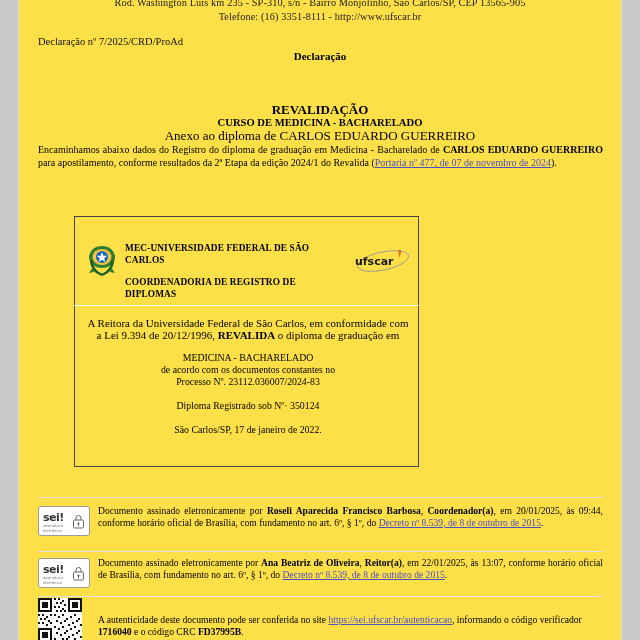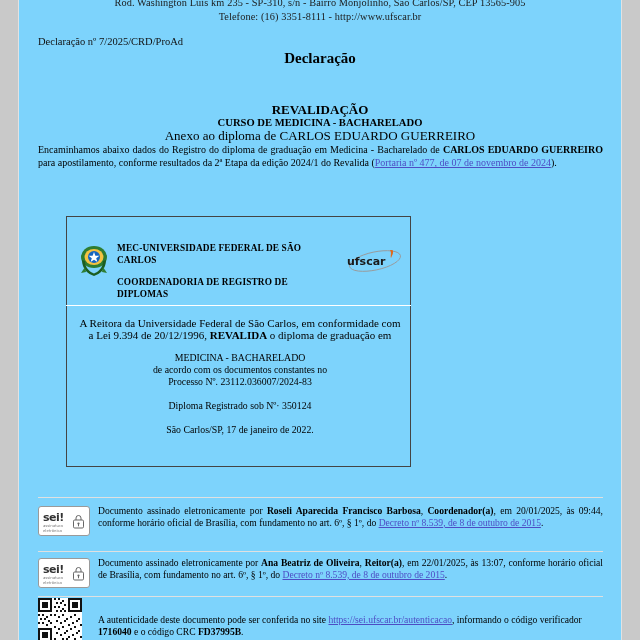--- a/index.html
+++ b/index.html
@@ -11,21 +11,21 @@
     overflow: hidden;
     background: #c9c9c9;
     font-family: "Liberation Serif", "DejaVu Serif", serif;
   }
   #page {
     position: absolute;
     left: 19px;
     top: 0;
     width: 602px;
     height: 640px;
-    background: #7dd3fc;
+    background: #fde047;
     box-sizing: border-box;
     box-shadow: 0 0 0 1px #e2e2e2;
     padding-left: 8px;
   }
   .sheet-edge-left {
     position: absolute; left: 18px; top: 0; width: 1px; height: 640px;
     background: #b6b6b6;
   }
   .sheet-edge-right {
     position: absolute; left: 621px; top: 0; width: 1px; height: 640px;
@@ -48,21 +48,21 @@
     position: absolute;
     left: 19px; top: 36px;
     font-size: 10.5px;
     color: #111;
   }
   .doc-title {
     position: absolute;
     left: 0; top: 50px;
     width: 602px;
     text-align: center;
-    font-size: 15px;
+    font-size: 11px;
     font-weight: bold;
     color: #000;
   }
 
   
   .reval-block {
     position: absolute;
     left: 0; top: 104px;
     width: 602px;
     text-align: center;
@@ -84,21 +84,21 @@
   }
   .body-para b { font-weight: bold; }
   a.doclink {
     color: #4d4dc4;
     text-decoration: underline;
   }
 
   
   #cert {
     position: absolute;
-    left: 47px; top: 216px;
+    left: 55px; top: 216px;
     width: 345px;
     height: 190px;
   }
   .cert-head {
     position: relative;
     height: 90px;
     border: 1px solid #444;
     border-bottom: none;
     box-sizing: border-box;
   }

